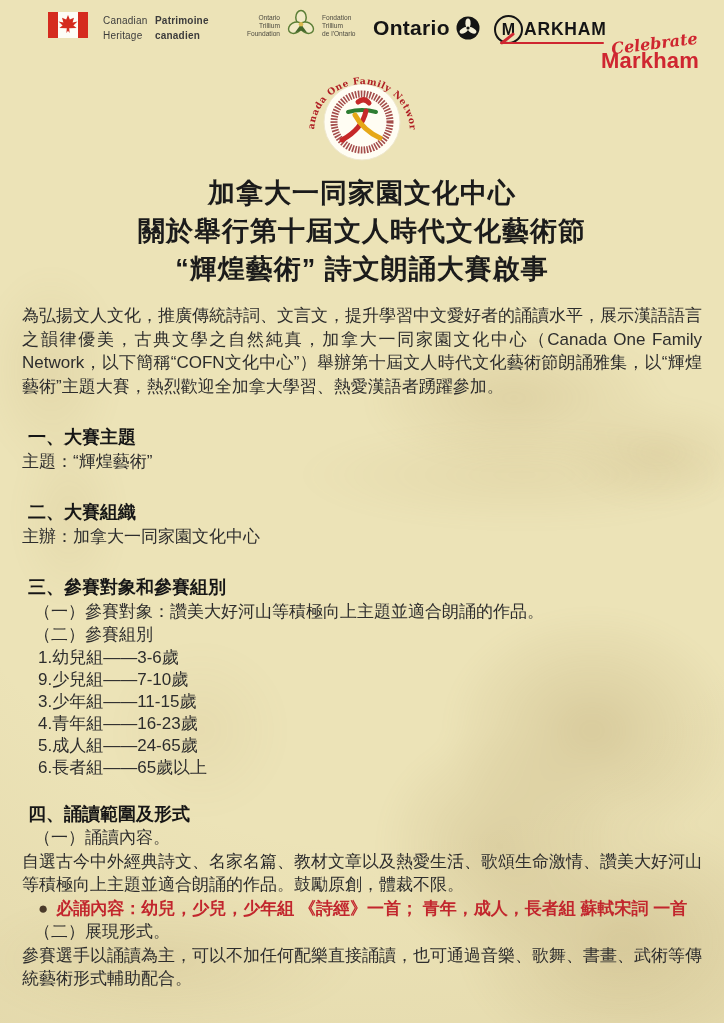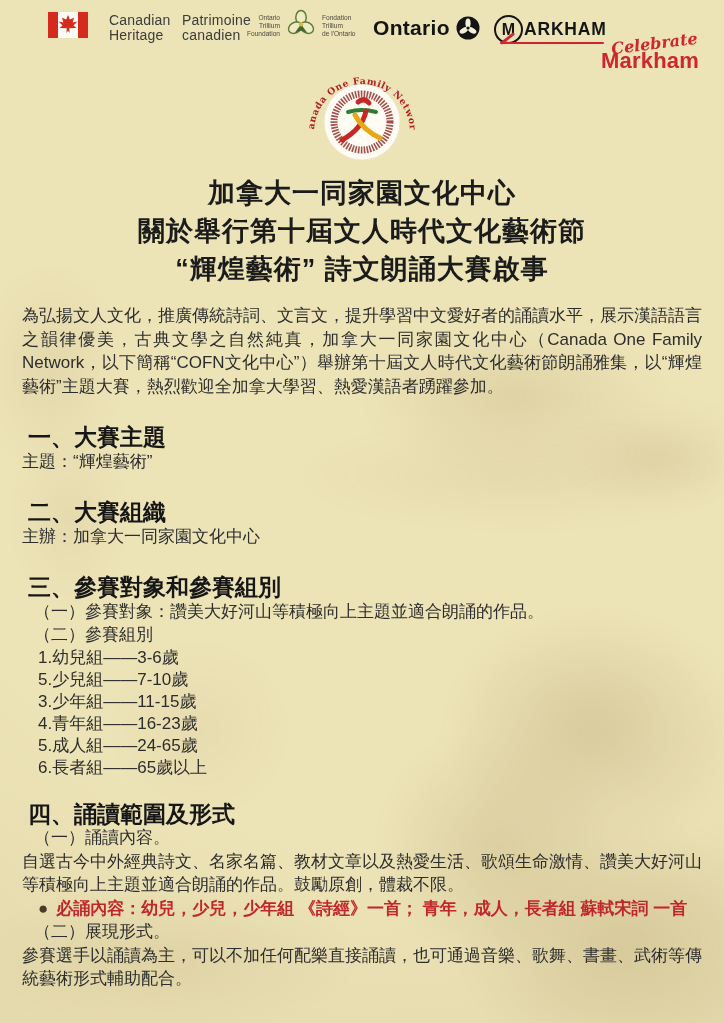--- a/index.html
+++ b/index.html
@@ -24,21 +24,21 @@
                   radial-gradient(60% 40% at 70% 80%,rgba(134,103,48,.55),transparent 72%);}
   .wm5{left:-20px;top:840px;width:460px;height:200px;opacity:.20;
        background:radial-gradient(60% 50% at 40% 60%,rgba(146,114,56,.5),transparent 72%);}
   .wm6{left:70px;top:600px;width:260px;height:260px;opacity:.12;
        background:radial-gradient(50% 50% at 50% 50%,rgba(146,114,56,.5),transparent 70%);}
   .vignette{position:absolute;inset:0;z-index:0;pointer-events:none;
        background:radial-gradient(120% 95% at 50% 30%,transparent 55%,rgba(141,111,52,.12) 100%);}
   
   .header{position:relative;height:58px;z-index:2;}
   .hitem{position:absolute;display:flex;align-items:center;}
-  .ch-text{font-size:14px;line-height:15px;color:#3c3c3c;letter-spacing:.2px;margin-left:6px;}
+  .ch-text{font-size:10px;line-height:15px;color:#3c3c3c;letter-spacing:.2px;}
   .otf{display:flex;align-items:center;gap:4px;}
   .otf-col{font-size:6.6px;line-height:8.2px;color:#4c4a40;}
   .otf-col.r{text-align:right;}
   .ontario-word{font-size:21px;font-weight:800;color:#141414;letter-spacing:.3px;}
   .markham{position:relative;display:flex;align-items:center;}
   .m-circle{width:25px;height:25px;border:2.5px solid #151515;border-radius:50%;
     display:flex;align-items:center;justify-content:center;font-weight:800;font-size:16px;color:#151515;
     position:relative;background:transparent;}
   .m-check{position:absolute;left:3px;bottom:2px;width:17px;height:3px;background:#cf2630;transform:rotate(-38deg);border-radius:2px;}
   .m-rest{font-weight:800;font-size:17.5px;color:#151515;letter-spacing:.8px;margin-left:1px;}
@@ -47,21 +47,21 @@
   .celeb-script{position:absolute;top:-1px;left:10px;font-family:"DejaVu Serif","Liberation Serif",serif;
     font-style:italic;font-weight:700;font-size:16px;color:#cf2630;transform:rotate(-7deg);white-space:nowrap;}
   .celeb-word{position:absolute;top:13px;left:0;font-size:22px;font-weight:800;color:#cf2630;letter-spacing:.2px;text-align:right;}
   
   .logo-wrap{position:relative;z-index:2;text-align:center;margin-top:8px;height:92px;}
   .title{position:relative;z-index:2;text-align:center;color:#1b1b1b;font-weight:800;
     font-size:27px;line-height:38px;margin-top:16px;letter-spacing:1px;}
   
   .doc{position:relative;z-index:2;padding:0 22px;color:#2d2d2d;font-size:17px;line-height:23.5px;text-align:justify;}
   .intro{margin-top:16px;}
-  .h{font-weight:800;color:#161616;margin:28px 0 0 6px;font-size:23px;text-align:left;}
+  .h{font-weight:800;color:#161616;margin:28px 0 0 6px;font-size:18px;text-align:left;}
   .h.tight{margin-top:24px;}
   .sub{margin-left:12px;}
   .groups{margin-left:16px;line-height:22px;}
   .bullet-line{margin-left:16px;font-weight:700;color:#c2262d;}
   .bullet-dot{color:#4a3a2a;margin-right:8px;font-weight:400;}
   .red{color:#c2262d;}
 </style>
 </head>
 <body>
 
@@ -84,21 +84,21 @@
     </svg>
   </div>
 
   <div class="hitem ch-text" style="left:103px;top:13px;">
     <div>
       <div>Canadian</div>
       <div>Heritage</div>
     </div>
   </div>
 
-  <div class="hitem ch-text" style="left:176px;top:13px;">
+  <div class="hitem ch-text" style="left:155px;top:13px;font-weight:bold;">
     <div>
       <div>Patrimoine</div>
       <div>canadien</div>
     </div>
   </div>
 
   <div class="hitem otf" style="left:247px;top:9px;">
     <div class="otf-col r">
       <div>Ontario</div>
       <div>Trillium</div>
@@ -186,21 +186,21 @@
   <div>主題：“輝煌藝術”</div>
 
   <div class="h">二、大賽組織</div>
   <div>主辦：加拿大一同家園文化中心</div>
 
   <div class="h">三、參賽對象和參賽組別</div>
   <div class="sub">（一）參賽對象：讚美大好河山等積極向上主題並適合朗誦的作品。</div>
   <div class="sub">（二）參賽組別</div>
   <div class="groups">
     <div>1.幼兒組——3-6歲</div>
-    <div>5.少兒組——7-10歲</div>
+    <div>9.少兒組——7-10歲</div>
     <div>3.少年組——11-15歲</div>
     <div>4.青年組——16-23歲</div>
     <div>5.成人組——24-65歲</div>
     <div>6.長者組——65歲以上</div>
   </div>
 
   <div class="h tight">四、誦讀範圍及形式</div>
   <div class="sub">（一）誦讀內容。</div>
   <div>自選古今中外經典詩文、名家名篇、教材文章以及熱愛生活、歌頌生命激情、讚美大好河山等積極向上主題並適合朗誦的作品。鼓勵原創，體裁不限。</div>
   <div class="bullet-line"><span class="bullet-dot">●</span><span>必誦內容：幼兒，少兒，少年組 《詩經》一首； 青年，成人，長者組 蘇軾宋詞 一首</span></div>

